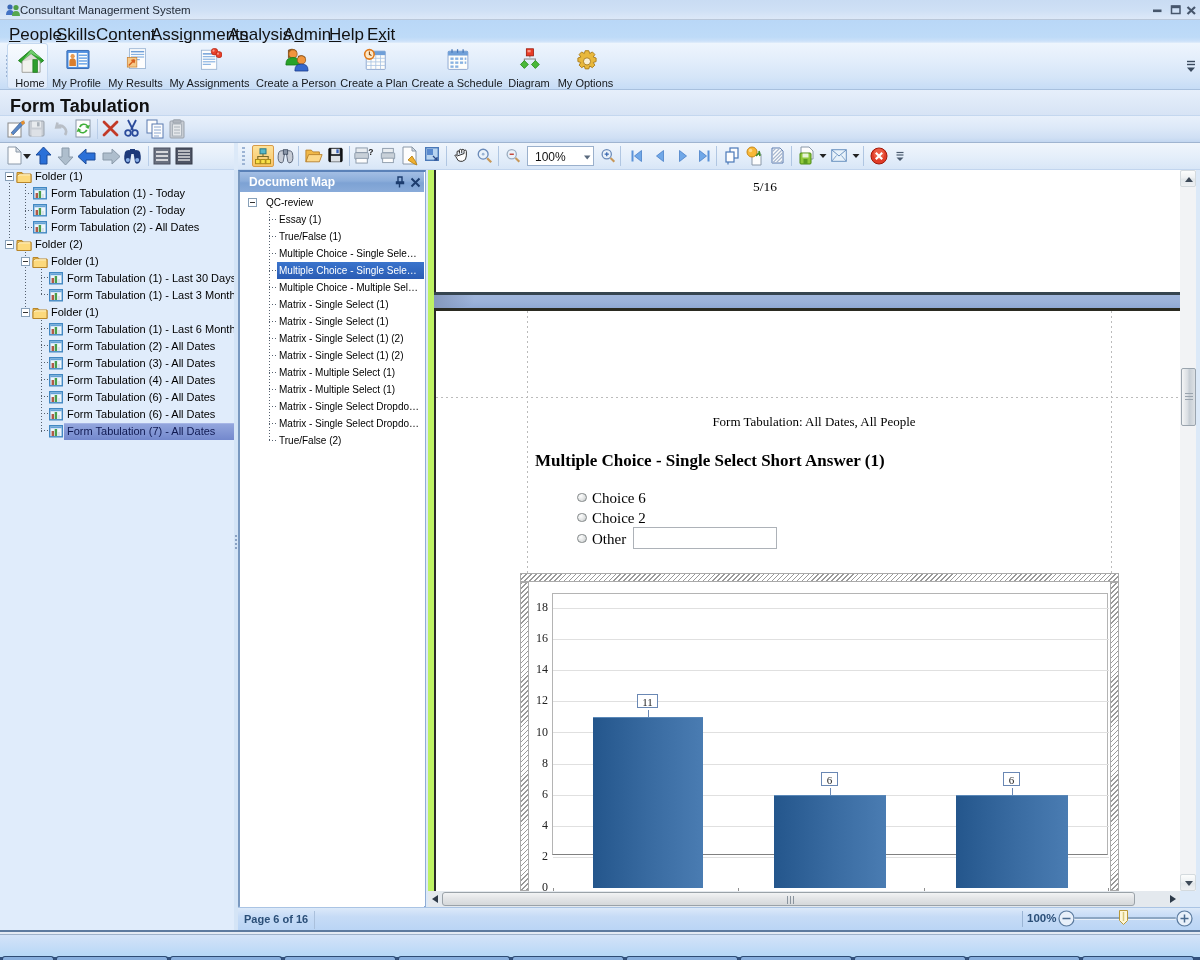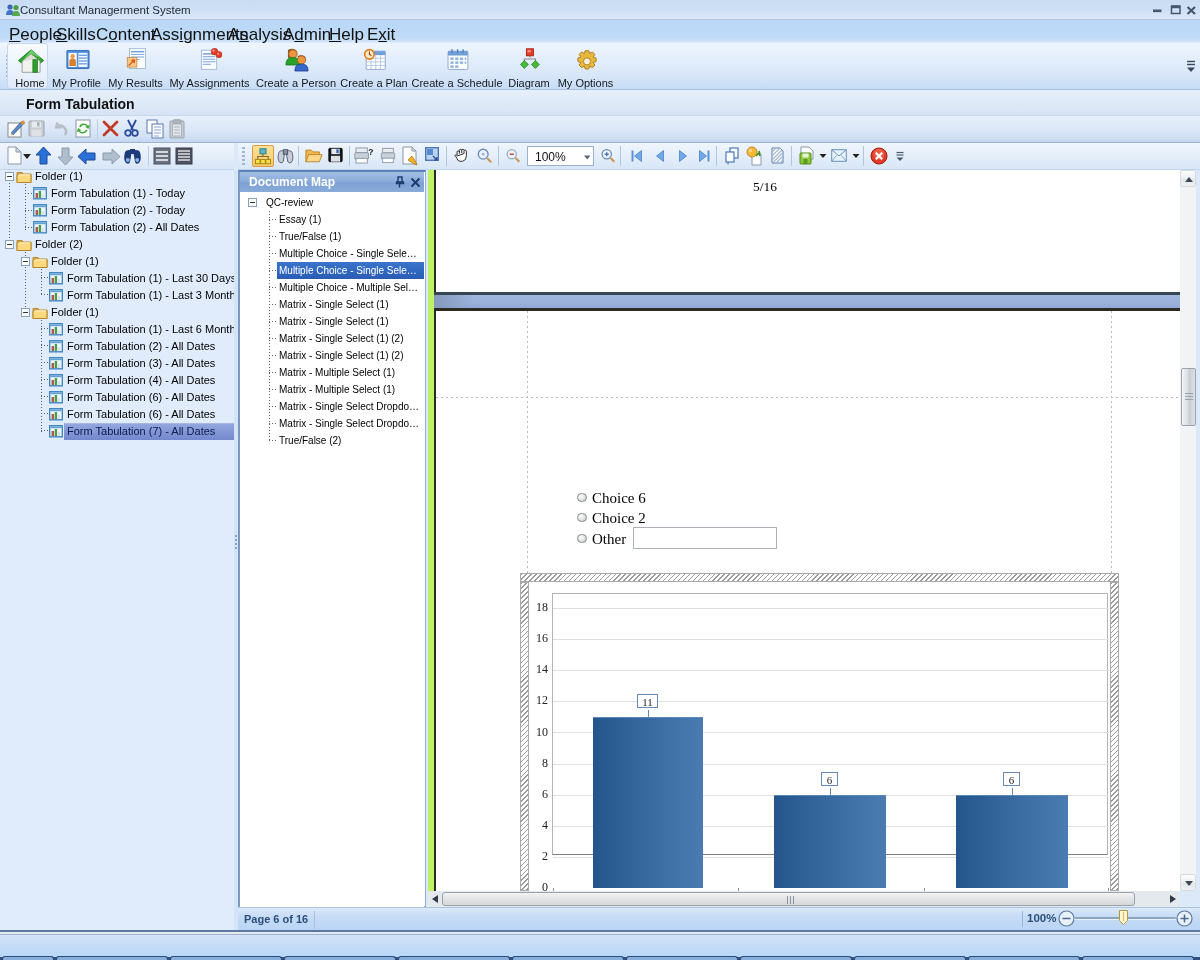--- a/index.html
+++ b/index.html
@@ -25,21 +25,21 @@
   border-bottom:1px solid #a8c0de; }
 .tbbtn { position:absolute; top:1px; height:45px; text-align:center; }
 .tbbtn .ic { position:absolute; top:4px; left:50%; transform:translateX(-46%); }
 .tbbtn .lb { position:absolute; bottom:0px; left:0; right:0; font-size:11px; color:#15181c; white-space:nowrap; }
 #tbgrip { position:absolute; left:6px; top:12px; width:3px; height:22px;
   background:repeating-linear-gradient(#9db4d4 0 2px, transparent 2px 4px); }
 
 
 #caption { position:absolute; left:0; top:90px; width:1200px; height:26px;
   background:linear-gradient(#e6effb 0%, #dde8f7 60%, #d7e3f5 100%); border-bottom:1px solid #c4d7ef; }
-#caption b { position:absolute; left:10px; top:6px; font-size:14px; color:#111;margin-left:16px; }
+#caption b { position:absolute; left:10px; top:6px; font-size:18px; color:#111; }
 
 
 #editbar { position:absolute; left:0; top:116px; width:1200px; height:27px;
   background:linear-gradient(#e8f0fb 0%, #dde9f8 45%, #cfdff4 85%, #c2d6f0 100%);
   border-bottom:1px solid #9fb4d0; }
 
 
 #navbar { position:absolute; left:0; top:143px; width:234px; height:27px;
   background:linear-gradient(#f0f5fc 0%, #e4eefa 55%, #d8e6f7 100%);
   border-bottom:1px solid #c2d5ee; }
@@ -748,21 +748,23 @@
   </div>
   <div class="abs" style="left:6px;top:122px;width:746px;height:18.5px;background:linear-gradient(#a0b6dc 0%, #9bb2da 55%, #90a9d5 100%);border-top:3px solid #36454f;border-bottom:3px solid #2b2b22"></div>
   <div class="abs" style="left:6px;top:125px;width:46px;height:13px;background:linear-gradient(100deg,#8598bc 0%, rgba(150,175,215,0) 85%);border-radius:0 0 70% 0"></div>
 
   <div class="abs" style="left:6px;top:140.5px;width:746px;height:580.5px;background:#fff;border-left:2px solid #2a2a2a">
 
     <div class="abs" style="left:91px;top:0;width:1px;height:580px;background:repeating-linear-gradient(#bbb 0 2px, transparent 2px 5px)"></div>
     <div class="abs" style="left:675px;top:0;width:1px;height:580px;background:repeating-linear-gradient(#bbb 0 2px, transparent 2px 5px)"></div>
     <div class="abs" style="left:0;top:86.5px;width:746px;height:1px;background:repeating-linear-gradient(90deg,#bbb 0 2px, transparent 2px 5px)"></div>
 
-
+    <div class="abs" style="left:198px;top:103px;width:360px;text-align:center;font-family:'Liberation Serif',serif;font-size:13px;color:#000">Form Tabulation: All Dates, All People</div>
+
+    <div class="abs" style="left:99px;top:140px;font-family:'Liberation Serif',serif;font-size:17px;font-weight:bold;color:#000;white-space:nowrap">Multiple Choice - Single Select Short Answer (1)</div>
 
     <div class="abs radio" style="left:141px;top:182px"></div>
     <div class="abs rlabel" style="left:156px;top:179px">Choice 6</div>
     <div class="abs radio" style="left:141px;top:202px"></div>
     <div class="abs rlabel" style="left:156px;top:199px">Choice 2</div>
     <div class="abs radio" style="left:141px;top:223px"></div>
     <div class="abs rlabel" style="left:156px;top:220px">Other</div>
     <div class="abs" style="left:197px;top:216px;width:144px;height:22px;border:1px solid #adb2b8;background:#fff"></div>
 
     <div class="abs" style="left:84px;top:262.5px;width:599px;height:318px">

